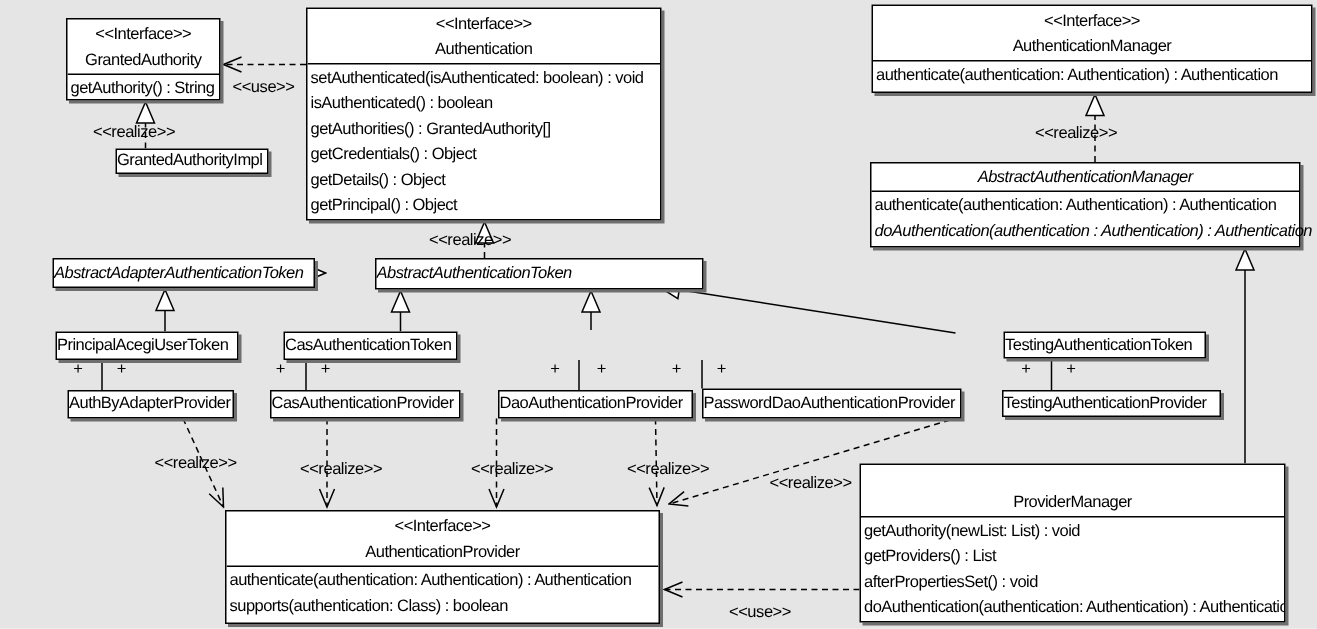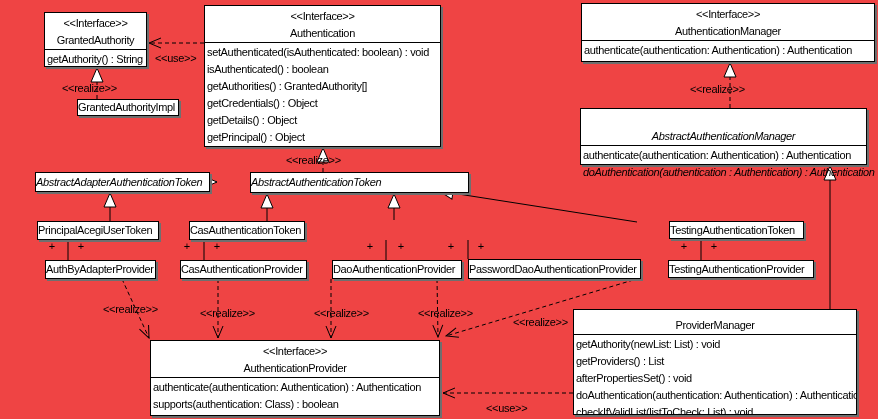--- a/index.html
+++ b/index.html
@@ -1,18 +1,18 @@
 <!DOCTYPE html>
 <html><head>
 <meta charset="utf-8">
 <style>
   html,body { margin:0; padding:0; }
   #canvas {
     position:relative; width:878px; height:419px;
-    background:#ef4444; overflow:hidden;
+    background:#e5e5e5; overflow:hidden;
     font-family:"Liberation Sans", sans-serif; font-size:11px; color:#000;
   }
   #wires { position:absolute; left:0; top:0; width:878px; height:419px; z-index:1; }
   .box {
     position:absolute; z-index:2; box-sizing:border-box;
     background:#fff; border:1px solid #000; box-shadow:2px 2px 0 #6f6f6f;
     letter-spacing:-0.35px; overflow:hidden;
   }
   .box.ovf { overflow:visible; }
   .hdr { text-align:center; padding-top:2px; }
@@ -100,21 +100,21 @@
     <div class="hdr">
       <div class="stereo">&lt;&lt;Interface&gt;&gt;</div>
       <div class="cname">AuthenticationManager</div>
     </div>
     <div class="methods">
       <div class="m">authenticate(authentication: Authentication) : Authentication</div>
     </div>
   </div>
 
   <div class="box ovf" style="left:580px;top:108px;width:287px;height:57px">
-    <div class="hdr" style="padding-top:19px">
+    <div class="hdr" style="padding-top:1px">
       <div class="cname it">AbstractAuthenticationManager</div>
     </div>
     <div class="methods">
       <div class="m">authenticate(authentication: Authentication) : Authentication</div>
       <div class="m it">doAuthentication(authentication : Authentication) : Authentication</div>
     </div>
   </div>
 
   <div class="box single" style="left:3px;top:172px;width:175px;height:20px">
     <span class="cname it">AbstractAdapterAuthenticationToken</span>
@@ -162,21 +162,21 @@
       <div class="stereo">&lt;&lt;Interface&gt;&gt;</div>
       <div class="cname">AuthenticationProvider</div>
     </div>
     <div class="methods">
       <div class="m">authenticate(authentication: Authentication) : Authentication</div>
       <div class="m">supports(authentication: Class) : boolean</div>
     </div>
   </div>
 
   <div class="box" style="left:573px;top:309px;width:284px;height:106px">
-    <div class="hdr" style="padding-top:7px">
+    <div class="hdr" style="padding-top:17px">
       <div class="cname">ProviderManager</div>
     </div>
     <div class="methods">
       <div class="m">getAuthority(newList: List) : void</div>
       <div class="m">getProviders() : List</div>
       <div class="m">afterPropertiesSet() : void</div>
       <div class="m">doAuthentication(authentication: Authentication) : Authentication</div>
       <div class="m">checkIfValidList(listToCheck: List) : void</div>
     </div>
   </div>

